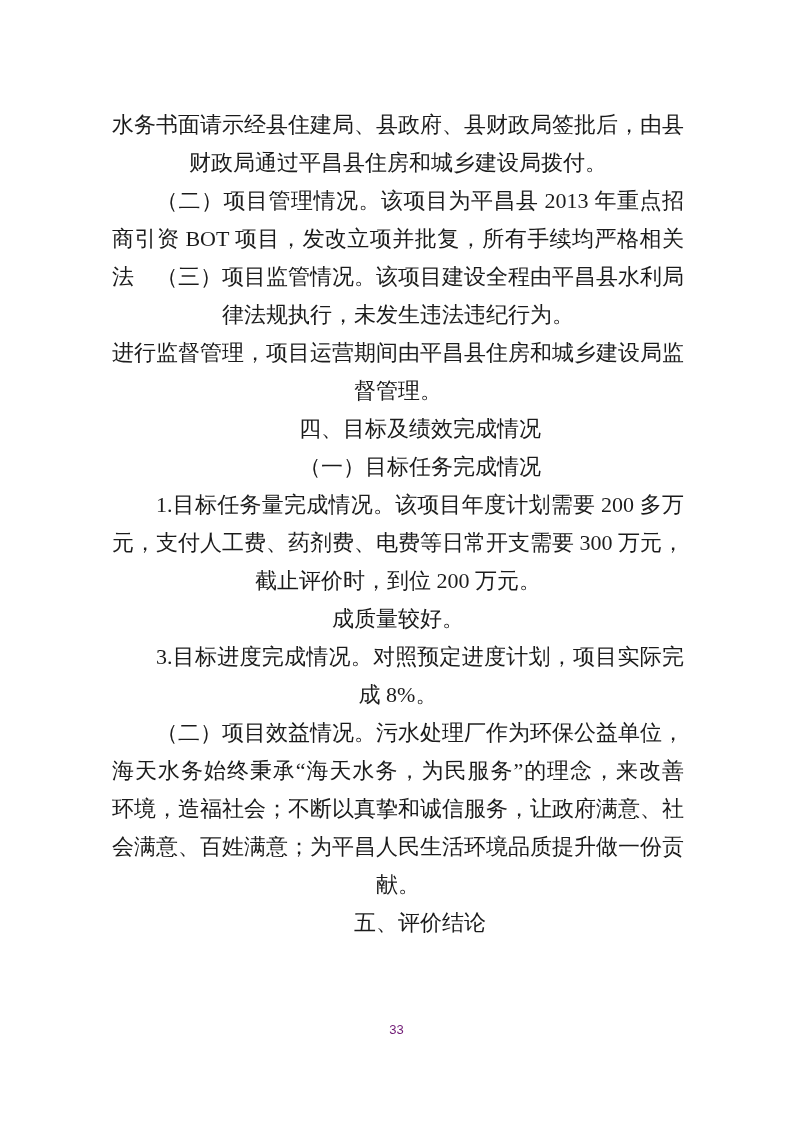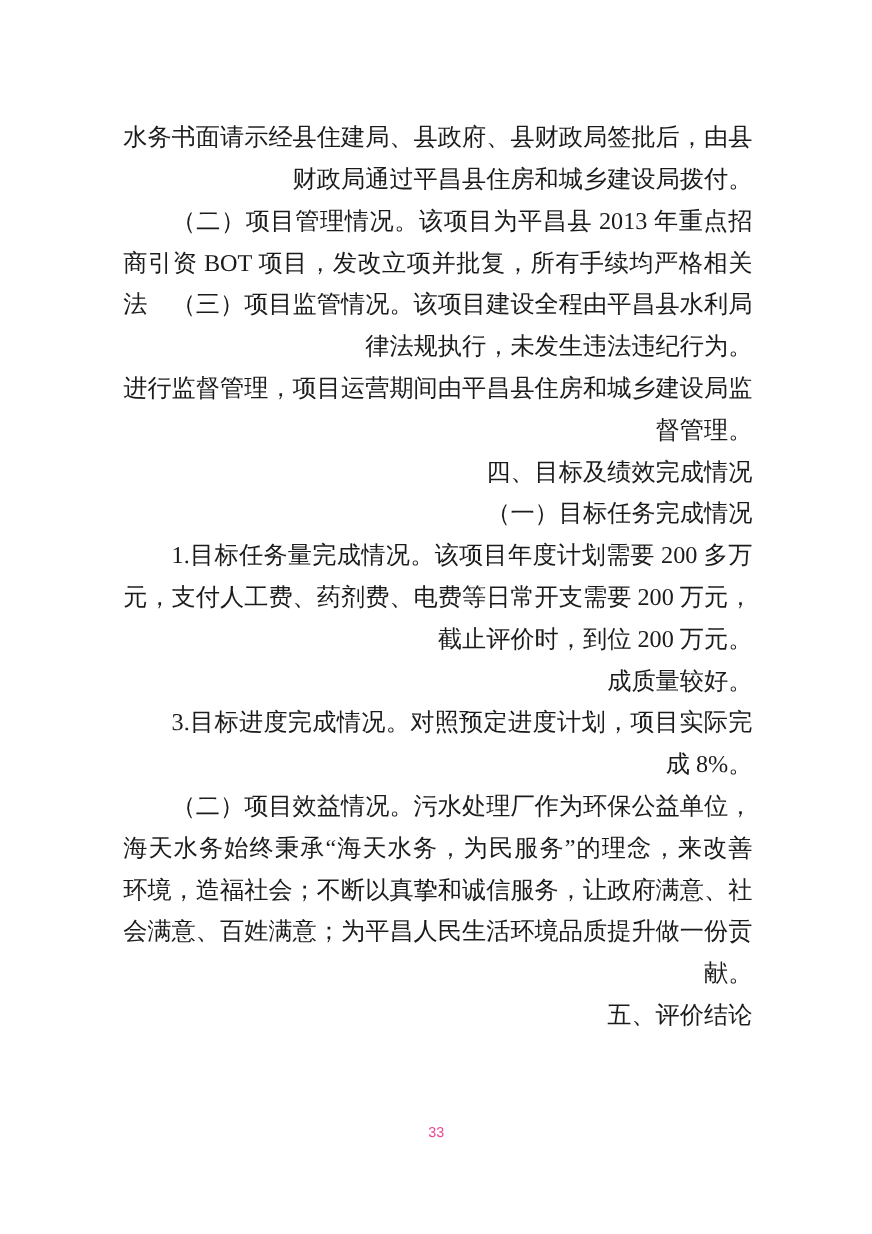--- a/index.html
+++ b/index.html
@@ -19,57 +19,57 @@
   .text-block {
     position: absolute;
     left: 112px;
     top: 106px;
     width: 572px;
     font-size: 22px;
     line-height: 38px;
   }
   .line {
     height: 38px;
-    text-align: right;
+    text-align: center;
   }
   .line.fill {
     text-align: justify;
     text-align-last: justify;
   }
   .line.indent {
     text-indent: 2em;
   }
   .page-number {
     position: absolute;
     top: 1022px;
     left: 0;
     width: 100%;
     text-align: center;
     font-family: "Liberation Sans", sans-serif;
     font-size: 13px;
-    color: #ec4899;
+    color: #701a75;
   }
 </style>
 </head>
 <body>
 
 <div class="page">
   <div class="text-block">
     <div class="line fill">水务书面请示经县住建局、县政府、县财政局签批后，由县</div>
     <div class="line">财政局通过平昌县住房和城乡建设局拨付。</div>
     <div class="line fill indent">（二）项目管理情况。该项目为平昌县 2013 年重点招</div>
     <div class="line fill">商引资 BOT 项目，发改立项并批复，所有手续均严格相关法</div>
     <div class="line fill indent">（三）项目监管情况。该项目建设全程由平昌县水利局</div>
     <div class="line">律法规执行，未发生违法违纪行为。</div>
     <div class="line fill">进行监督管理，项目运营期间由平昌县住房和城乡建设局监</div>
     <div class="line">督管理。</div>
     <div class="line indent">四、目标及绩效完成情况</div>
     <div class="line indent">（一）目标任务完成情况</div>
     <div class="line fill indent">1.目标任务量完成情况。该项目年度计划需要 200 多万</div>
-    <div class="line fill">元，支付人工费、药剂费、电费等日常开支需要 200 万元，</div>
+    <div class="line fill">元，支付人工费、药剂费、电费等日常开支需要 300 万元，</div>
     <div class="line">截止评价时，到位 200 万元。</div>
     <div class="line">成质量较好。</div>
     <div class="line fill indent">3.目标进度完成情况。对照预定进度计划，项目实际完</div>
     <div class="line">成 8%。</div>
     <div class="line fill indent">（二）项目效益情况。污水处理厂作为环保公益单位，</div>
     <div class="line fill">海天水务始终秉承“海天水务，为民服务”的理念，来改善</div>
     <div class="line fill">环境，造福社会；不断以真挚和诚信服务，让政府满意、社</div>
     <div class="line fill">会满意、百姓满意；为平昌人民生活环境品质提升做一份贡</div>
     <div class="line">献。</div>
     <div class="line indent">五、评价结论</div>

